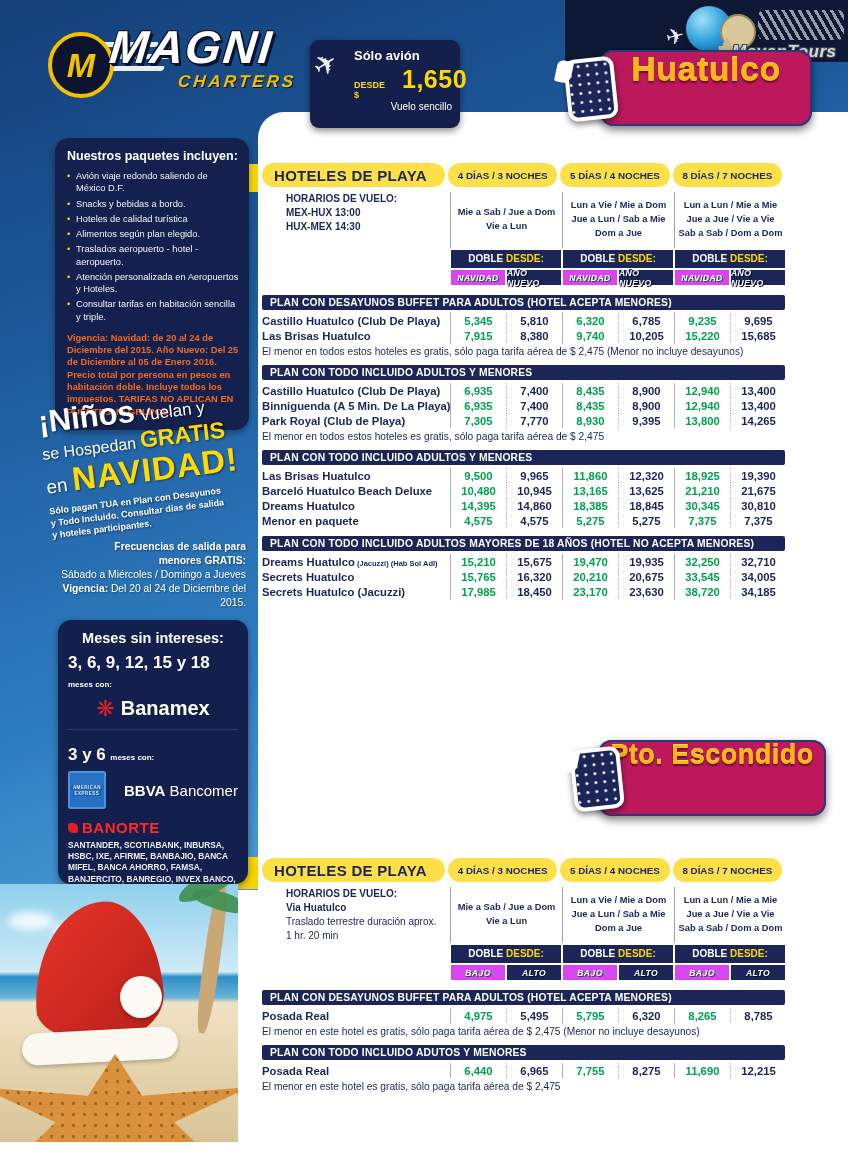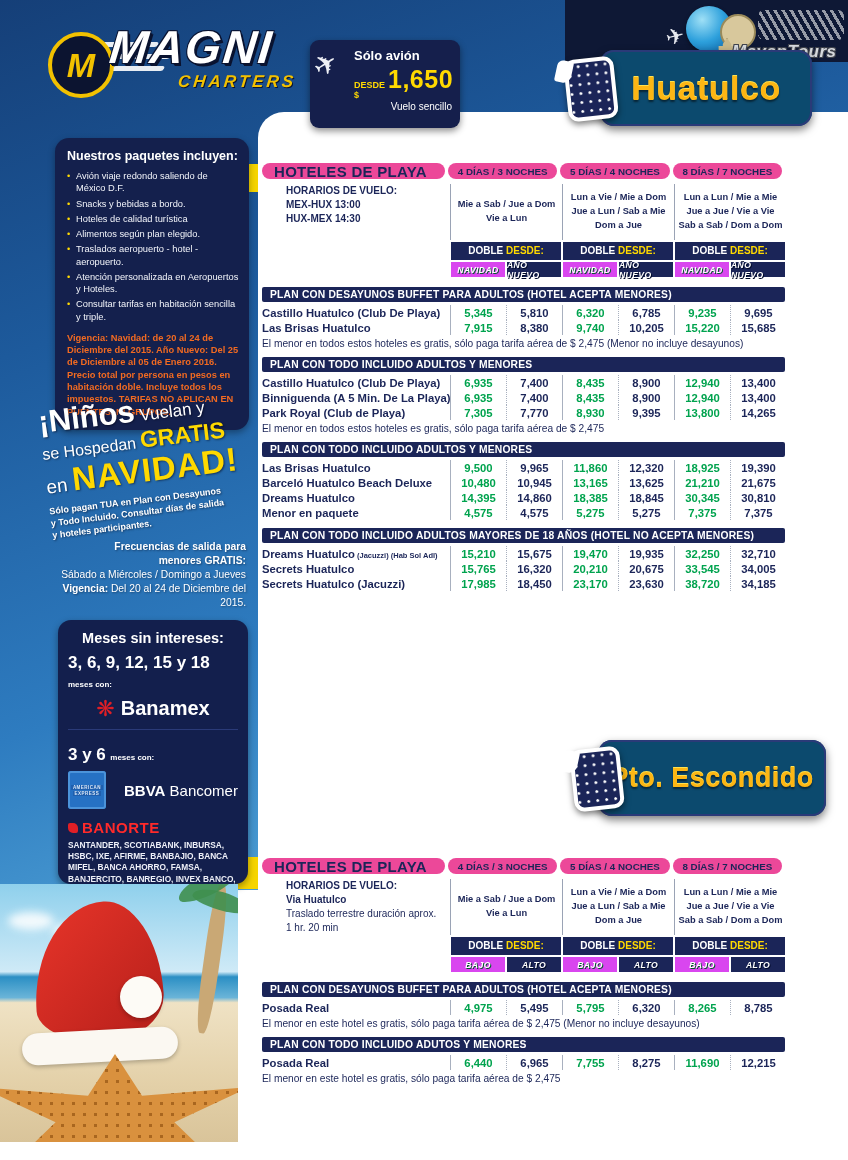--- a/index.html
+++ b/index.html
@@ -27,21 +27,21 @@
     letter-spacing:2px; color:#fff; transform:skewX(-6deg);
     text-shadow:2px 2px 0 #0a1330,-1px -1px 0 #0a1330,1px -1px 0 #0a1330,-1px 1px 0 #0a1330,3px 3px 0 #0a1330; }
   .magni-sub { position:absolute; left:130px; top:54px; font-size:17px; font-weight:800; font-style:italic;
     letter-spacing:3px; color:#f2c100; transform:skewX(-6deg); text-shadow:1px 1px 0 #0a1330; }
 
   
   .promo { position:absolute; left:310px; top:40px; width:150px; height:88px; background:#151f4c;
     border-radius:9px; box-shadow:0 3px 7px rgba(0,0,0,.45); padding:8px 8px 6px 8px; }
   .promo-plane { position:absolute; left:4px; top:8px; font-size:28px; color:#eef0f6; transform:rotate(-32deg); }
   .promo-title { margin-left:36px; color:#fff; font-size:13px; font-weight:800; }
-  .promo-line2 { margin-left:36px; margin-top:2px; color:#ffd900; display:flex; align-items:baseline; gap:3px; }
+  .promo-line2 { margin-left:36px; margin-top:2px; color:#ffd900; display:flex; align-items:baseline; gap:17px; }
   .promo-desde { font-size:9px; font-weight:800; }
   .promo-price { font-size:25px; font-weight:800; letter-spacing:.5px; }
   .promo-sub { margin-top:1px; text-align:right; color:#fff; font-size:10px; }
 
   
   .mayan { position:absolute; left:640px; top:0; width:208px; height:92px; }
   .mayan-globe { position:absolute; left:46px; top:6px; width:46px; height:46px; border-radius:50%;
     background:radial-gradient(circle at 35% 30%,#9fe0f6,#2da0dc 50%,#0c5fa0 95%); box-shadow:0 2px 4px rgba(0,0,0,.4); }
   .mayan-plane { position:absolute; left:26px; top:24px; font-size:22px; color:#e8eaf0; transform:rotate(-14deg); }
   .mayan-coin { position:absolute; left:80px; top:14px; width:36px; height:36px; border-radius:50%;
@@ -49,22 +49,22 @@
   .mayan-pyramid { position:absolute; left:72px; top:38px; width:30px; height:27px; background:#c9b98a;
     border:1px solid #8a7b50;
     clip-path:polygon(50% 0,64% 22%,64% 30%,78% 30%,78% 52%,90% 52%,90% 72%,100% 72%,100% 100%,0 100%,0 72%,10% 72%,10% 52%,22% 52%,22% 30%,36% 30%,36% 22%); }
   .mayan-snake { position:absolute; left:118px; top:10px; width:86px; height:30px; opacity:.8;
     background:repeating-linear-gradient(60deg,#b9bcc4 0 3px,transparent 3px 7px); border-radius:6px; }
   .mayan-text { position:absolute; left:92px; top:42px; font-size:17px; font-weight:800; font-style:italic;
     color:#d7dade; letter-spacing:.5px;
     text-shadow:1px 1px 0 #41454e,-1px -1px 0 #41454e,1px -1px 0 #41454e,-1px 1px 0 #41454e; }
 
   
-  .dest-badge { position:absolute; background:#0c4a6e; border-radius:14px;
-    box-shadow:0 4px 9px rgba(0,0,0,.5), inset 0 0 0 2px #2a3a78; display:flex; align-items:center; justify-content:center; }
+  .dest-badge { position:absolute; background:#be185d; border-radius:14px;
+    box-shadow:0 4px 9px rgba(0,0,0,.5), inset 0 0 0 2px #2a3a78; display:flex; justify-content:center; }
   .badge-huatulco { left:600px; top:50px; width:212px; height:76px; }
   .badge-escondido { left:598px; top:740px; width:228px; height:76px; }
   .dest-title { font-weight:800; color:#fcb614; text-shadow:0 -1px 0 #ffe14d, 0 2px 2px rgba(0,0,0,.5); letter-spacing:.5px; }
   .badge-huatulco .dest-title { font-size:34px; }
   .badge-escondido .dest-title { font-size:27px; }
   .dest-icon { position:absolute; width:50px; height:62px; background:#1b2558; border:4px solid #fff;
     border-radius:10px; box-shadow:0 3px 6px rgba(0,0,0,.5); transform:rotate(-6deg);
     background-image:radial-gradient(#fff 1.1px,transparent 1.6px);
     background-size:9px 9px; background-position:6px 8px; }
   .dest-icon::before { content:""; position:absolute; left:-12px; top:-4px; width:16px; height:22px;
@@ -128,21 +128,21 @@
   .hat-pom { position:absolute; left:120px; top:92px; width:42px; height:42px; background:#fdfbf6;
     border-radius:50%; box-shadow:0 2px 4px rgba(0,0,0,.25); }
   .starfish { position:absolute; left:-20px; top:170px; width:270px; height:110px; background:#d9913e;
     clip-path:polygon(50% 0,60% 38%,100% 30%,72% 62%,88% 100%,50% 80%,12% 100%,28% 62%,0 30%,40% 38%);
     background-image:radial-gradient(#a9661f 1.5px,transparent 2px); background-size:11px 11px; }
 
   
   .ptable { position:absolute; left:262px; width:523px; }
   .t1 { top:163px; } .t2 { top:858px; }
   .ybar { display:flex; }
-  .yseg { background:#ec4899; height:16px; border-radius:14px; display:flex; align-items:center; }
+  .yseg { background:#fde047; height:24px; border-radius:14px; display:flex; align-items:center; }
   .yseg-title { width:184px; margin-right:3px; padding-left:12px; color:#1b2558; font-size:15px; font-weight:800; letter-spacing:.3px; }
   .yseg-period { width:110px; margin-right:3px; justify-content:center; color:#1b2558; font-size:9.8px; font-weight:800; }
   .grid7 { display:grid; grid-template-columns:188px repeat(6,56px); }
   .grid4 { display:grid; grid-template-columns:188px repeat(3,112px); }
   .fly-row { margin-top:5px; min-height:56px; }
   .fly-left { padding-left:24px; color:#1b2558; font-size:10px; line-height:1.4; }
   .fly-left .b { font-weight:800; white-space:pre-line; } .fly-left .r { font-weight:400; white-space:pre-line; }
   .sched { border-left:1px solid #9aa3b5; color:#1b2558; font-size:9.3px; font-weight:600; line-height:1.5;
     white-space:pre-line; text-align:center; display:flex; align-items:center; justify-content:center; }
   .doble-row { margin-top:2px; }

